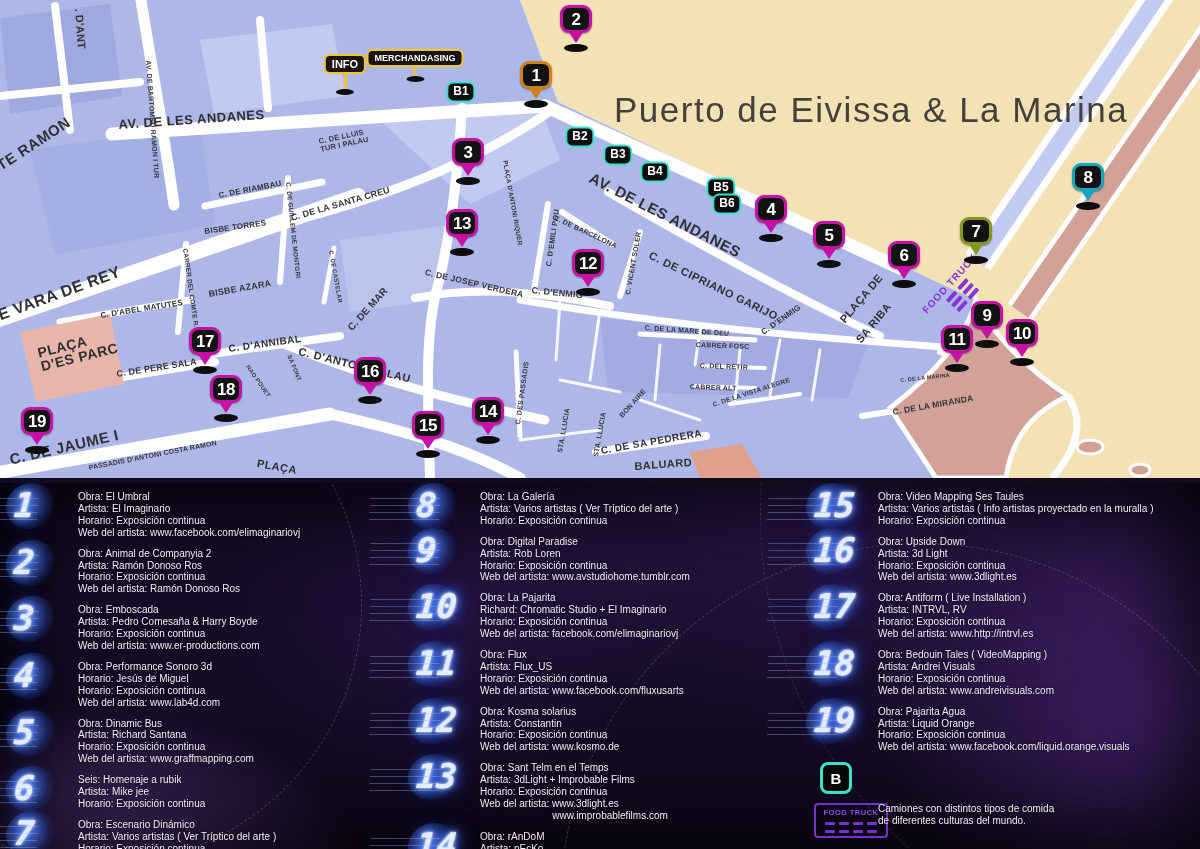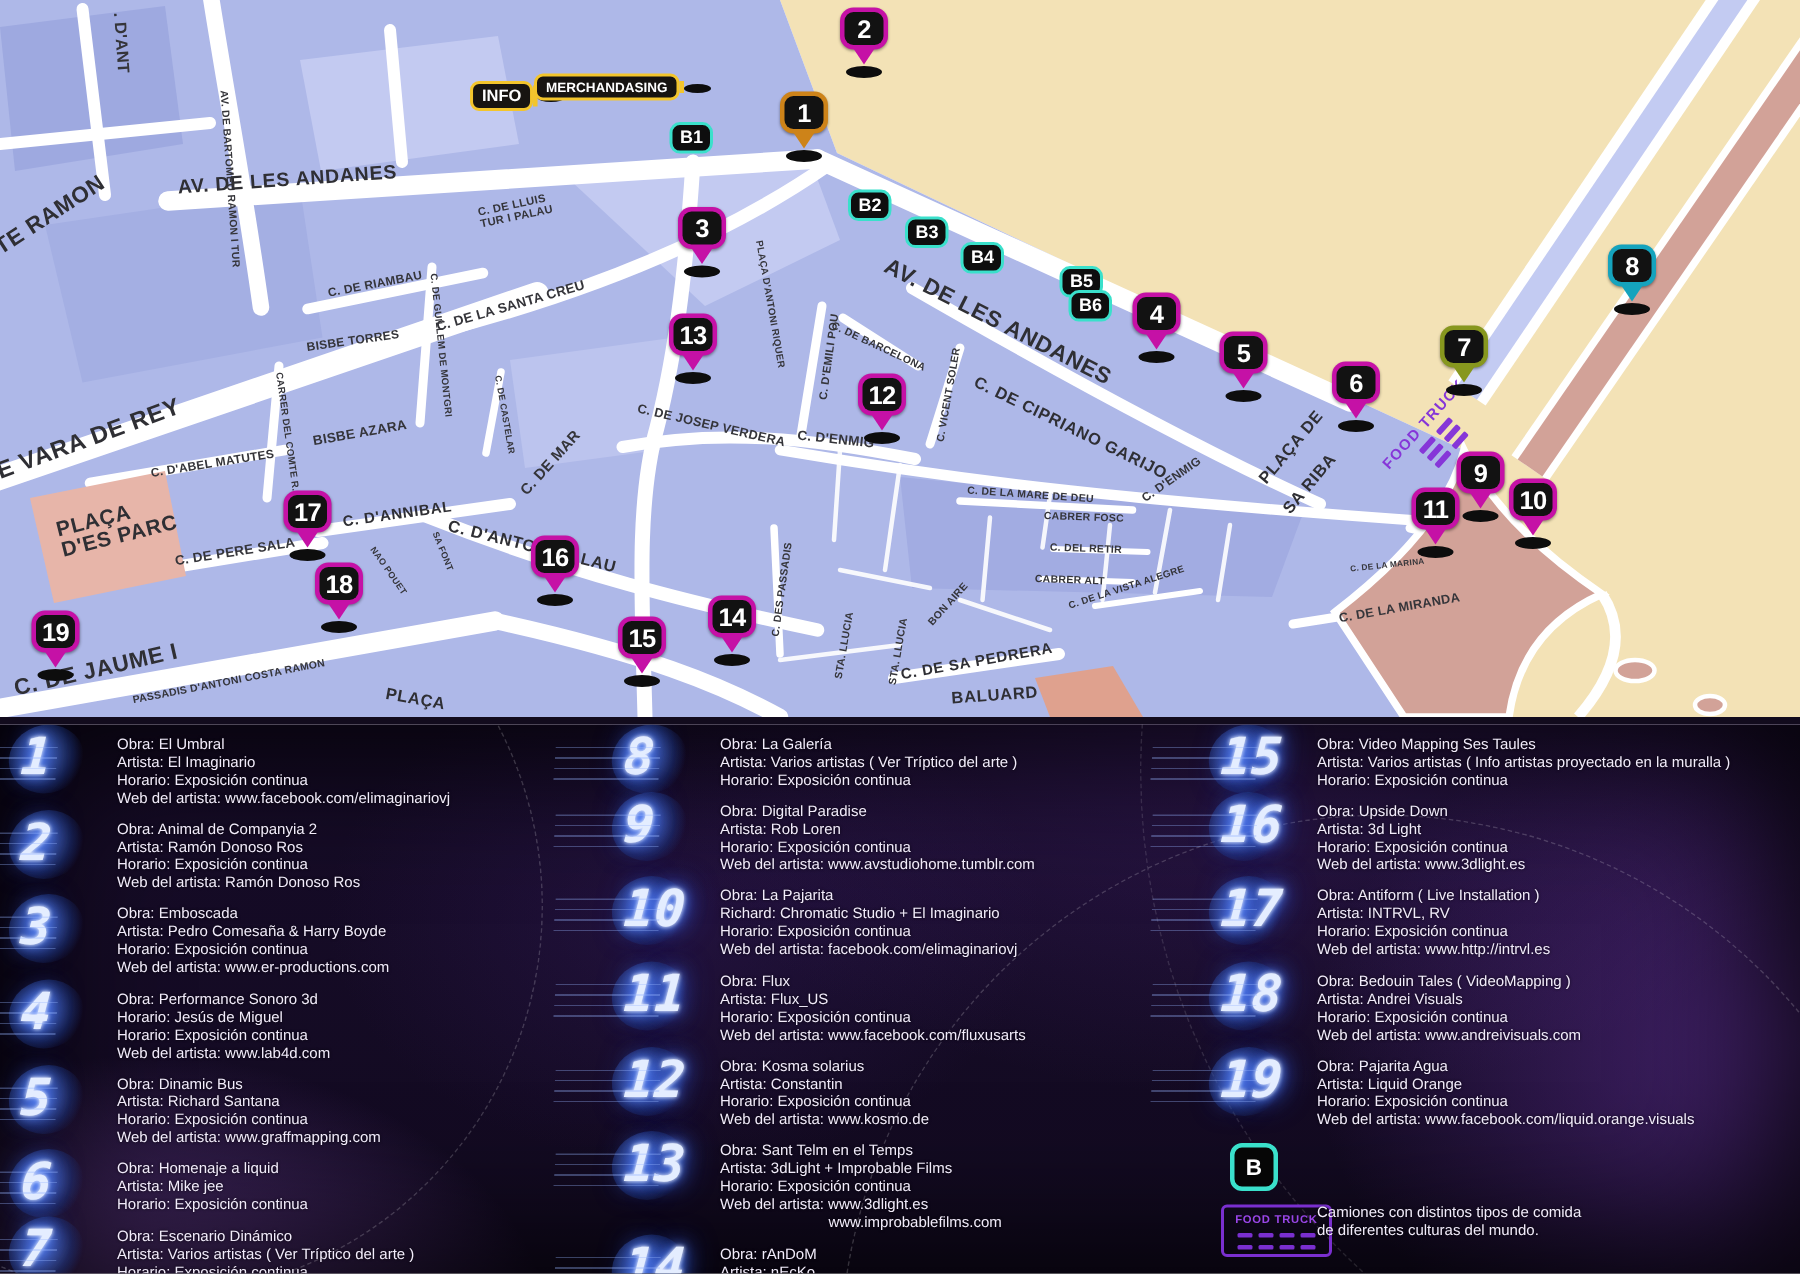--- a/index.html
+++ b/index.html
@@ -12,21 +12,21 @@
   .street-label.big{color:#2f2f34;letter-spacing:.5px;}
   
   .pin{position:absolute;display:flex;flex-direction:column;align-items:center;transform:translate(-50%,0);z-index:30;}
   .pin-head{padding:3px;border-radius:9px;box-shadow:0 1px 2px rgba(0,0,0,.4);}
   .pin-core{background:#121212;border-radius:6px;color:#fff;font-weight:bold;font-size:17px;line-height:1;display:flex;align-items:center;justify-content:center;min-width:20px;height:22px;padding:0 3px;letter-spacing:-.5px;}
   .pin-tail{width:0;height:0;border-left:8px solid transparent;border-right:8px solid transparent;border-top:12px solid #c511a6;margin-top:-2px;}
   .pin-shadow{width:24px;height:8px;background:#0d0d0d;border-radius:50%;margin-top:1px;}
   
   .bbadge{position:absolute;transform:translate(-50%,-50%);background:#0e0e0e;border:2px solid #3ae0cb;border-radius:7px;color:#fff;font-weight:bold;font-size:12px;padding:2px 5px;line-height:1.1;z-index:25;}
   
-  .sign{position:absolute;display:flex;align-items:center;transform:translate(-50%,0);z-index:25;}
+  .sign{position:absolute;display:flex;flex-direction:column;align-items:center;transform:translate(-50%,0);z-index:25;}
   .sign-box{background:#171411;border:2px solid #f3c52c;border-radius:6px;color:#fff;font-weight:bold;padding:2px 6px;white-space:nowrap;}
   .sign-stick{width:3px;background:#f3c52c;}
   .sign-shadow{width:18px;height:6px;background:#0d0d0d;border-radius:50%;margin-top:1px;}
   
   #ft-map{position:absolute;transform:rotate(-48deg);transform-origin:0 0;color:#8636d8;font-weight:bold;z-index:24;text-align:center;}
   #ft-map .ft-text{font-size:10px;letter-spacing:1px;white-space:nowrap;}
   .ft-dashrow{display:flex;gap:4px;justify-content:center;margin-top:3px;}
   .ft-dash{width:13px;height:4px;background:#8636d8;border-radius:1px;}
   
   #legend{position:absolute;left:0;top:478px;width:1200px;height:371px;overflow:hidden;
@@ -188,20 +188,21 @@
         <div class="street-label" style="left: 514px; top: 424px; font-size: 7px; transform: rotate(-82deg);">C. DES PASSADIS</div>
         <div class="street-label" style="left: 556px; top: 452px; font-size: 7px; transform: rotate(-80deg);">STA. LLUCIA</div>
         <div class="street-label" style="left: 592px; top: 456px; font-size: 7px; transform: rotate(-80deg);">STA. LLUCIA</div>
         <div class="street-label big" style="left: 600px; top: 446px; font-size: 10px; transform: rotate(-10deg);">C. DE SA PEDRERA</div>
         <div class="street-label big" style="left: 634px; top: 461px; font-size: 11px; transform: rotate(-4deg);">BALUARD</div>
         <div class="street-label big" style="left: 838px; top: 318px; font-size: 11px; transform: rotate(-50deg);">PLAÇA DE</div>
         <div class="street-label big" style="left: 854px; top: 338px; font-size: 11px; transform: rotate(-50deg);">SA RIBA</div>
         <div class="street-label" style="left: 900px; top: 378px; font-size: 5.5px; transform: rotate(-6deg);">C. DE LA MARINA</div>
         <div class="street-label" style="left: 892px; top: 408px; font-size: 8.5px; transform: rotate(-10deg);">C. DE LA MIRANDA</div>
       </div>
+    <div id="map-title">Puerto de Eivissa &amp; La Marina</div>
     <div id="sign-layer">
         <div class="sign" style="left: 345px; top: 54px;">
           <div class="sign-box" style="font-size: 11px;">INFO</div>
           <div class="sign-stick" style="height: 14px;"></div>
           <div class="sign-shadow"></div>
         </div>
         <div class="sign" style="left: 415px; top: 49px; text-align: center;">
           <div class="sign-box" style="font-size: 9px;">MERCHANDASING</div>
           <div class="sign-stick" style="height: 8px;"></div>
           <div class="sign-shadow"></div>
@@ -403,21 +404,21 @@
         </div>
         <div class="lentry">
           <div class="lnum"><div class="orb"></div><div class="streaks"></div><span>5</span></div>
           <div class="llines">Obra: Dinamic Bus
 Artista: Richard Santana
 Horario: Exposición continua
 Web del artista: www.graffmapping.com</div>
         </div>
         <div class="lentry">
           <div class="lnum"><div class="orb"></div><div class="streaks"></div><span>6</span></div>
-          <div class="llines">Obra: Homenaje a liquid
+          <div class="llines">Seis: Homenaje a rubik
 Artista: Mike jee
 Horario: Exposición continua</div>
         </div>
         <div class="lentry">
           <div class="lnum"><div class="orb"></div><div class="streaks"></div><span>7</span></div>
           <div class="llines">Obra: Escenario Dinámico
 Artista: Varios artistas ( Ver Tríptico del arte )
 Horario: Exposición continua</div>
         </div>
       </div>

